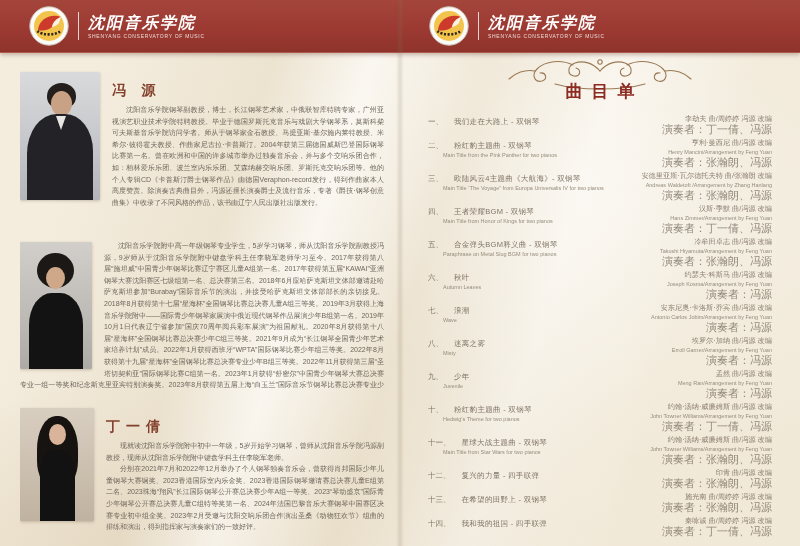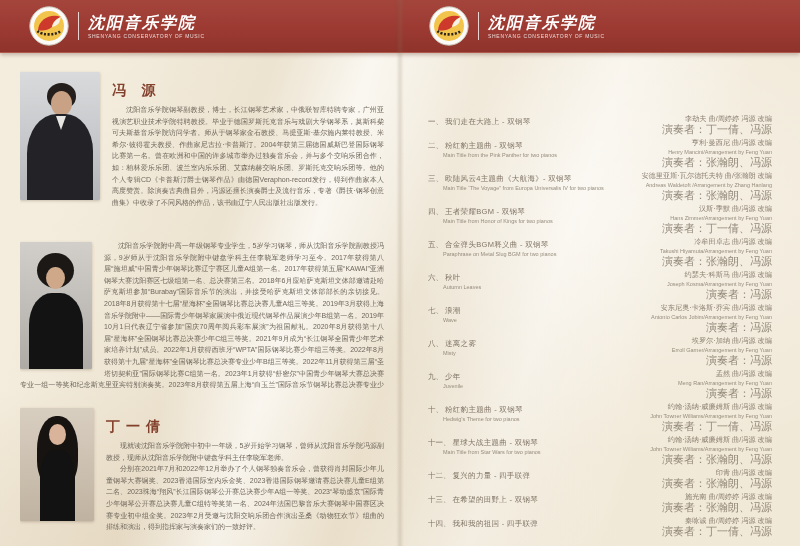--- a/index.html
+++ b/index.html
@@ -81,21 +81,21 @@
     letter-spacing:9px; padding-left:9px; line-height:20px;
   }
   .program-list { position:absolute; top:114px; left:28px; right:28px; margin:0; padding:0; list-style:none; }
   .item { position:relative; margin-bottom:4px; }
   .item.lines-3 { height:29px; }
   .item.lines-2 { height:20px; }
   .it-left  { position:absolute; left:0; top:0; white-space:nowrap; }
   .it-right { position:absolute; right:0; top:0; text-align:right; white-space:nowrap; }
   .it-title-row { line-height:10px; }
   .it-no    { font-size:7.5px; color:#817566; margin-right:2px; }
-  .it-title { font-size:7.5px; color:#817566; letter-spacing:0.3px; }
+  .it-title { font-size:7.5px; color:#817566; letter-spacing:0.3px;margin-left:9px; }
   .it-en    { font-size:5.5px; color:#968c7d; line-height:9px; padding-left:15px; }
   .it-credit    { font-size:7.2px; color:#8d8172; line-height:10px; }
   .it-credit-en { font-size:5.5px; color:#968c7d; line-height:9px; }
   .it-perf      { font-size:11px; color:#93897a; line-height:10px; }
 </style>
 </head>
 <body>
 
 <div class="sheet">
   <div class="gutter"></div>
@@ -168,20 +168,33 @@
         <path d="M23 21 C24 16 27 13 32 11 L30 17 C28 19.5 25.5 20.5 23 21 Z" fill="#f6f2e8"></path>
         <path d="M8.5 25 C13 29.5 27 29.5 31.5 25" stroke="#2a241d" stroke-width="2.6" fill="none" stroke-dasharray="2 1.6"></path>
       </svg>
       <span class="brand-sep"></span>
       <div>
         <div class="brand-cn">沈阳音乐学院</div>
         <div class="brand-en">SHENYANG CONSERVATORY OF MUSIC</div>
       </div>
     </header>
 
+    <div class="program-head">
+      <svg width="190" height="34" viewBox="0 0 190 34" fill="none" stroke="#9a7a55" stroke-width="1.1" stroke-linecap="round">
+        <path d="M95 14 C88 6 78 3 70 6 C62 9 62 18 69 19 C75 20 77 13 71 11"></path>
+        <path d="M95 14 C102 6 112 3 120 6 C128 9 128 18 121 19 C115 20 113 13 119 11"></path>
+        <path d="M68 8 C56 2 40 4 32 12 C26 18 30 26 37 24 C43 22 41 15 35 16"></path>
+        <path d="M122 8 C134 2 150 4 158 12 C164 18 160 26 153 24 C147 22 149 15 155 16"></path>
+        <path d="M30 14 C20 12 10 16 4 22"></path>
+        <path d="M160 14 C170 12 180 16 186 22"></path>
+        <circle cx="95" cy="5" r="2.2"></circle>
+        <path d="M50 27 C64 31 80 32 95 32 C110 32 126 31 140 27"></path>
+      </svg>
+      <h1 class="program-title">曲目单</h1>
+    </div>
 
     <ol class="program-list" id="program-list">
   <li class="item lines-2">
     <div class="it-left">
       <div class="it-title-row">
         <span class="it-no">一、</span><span class="it-title">我们走在大路上 - 双钢琴</span>
       </div>
       <div class="it-en"></div>
     </div>
     <div class="it-right">

